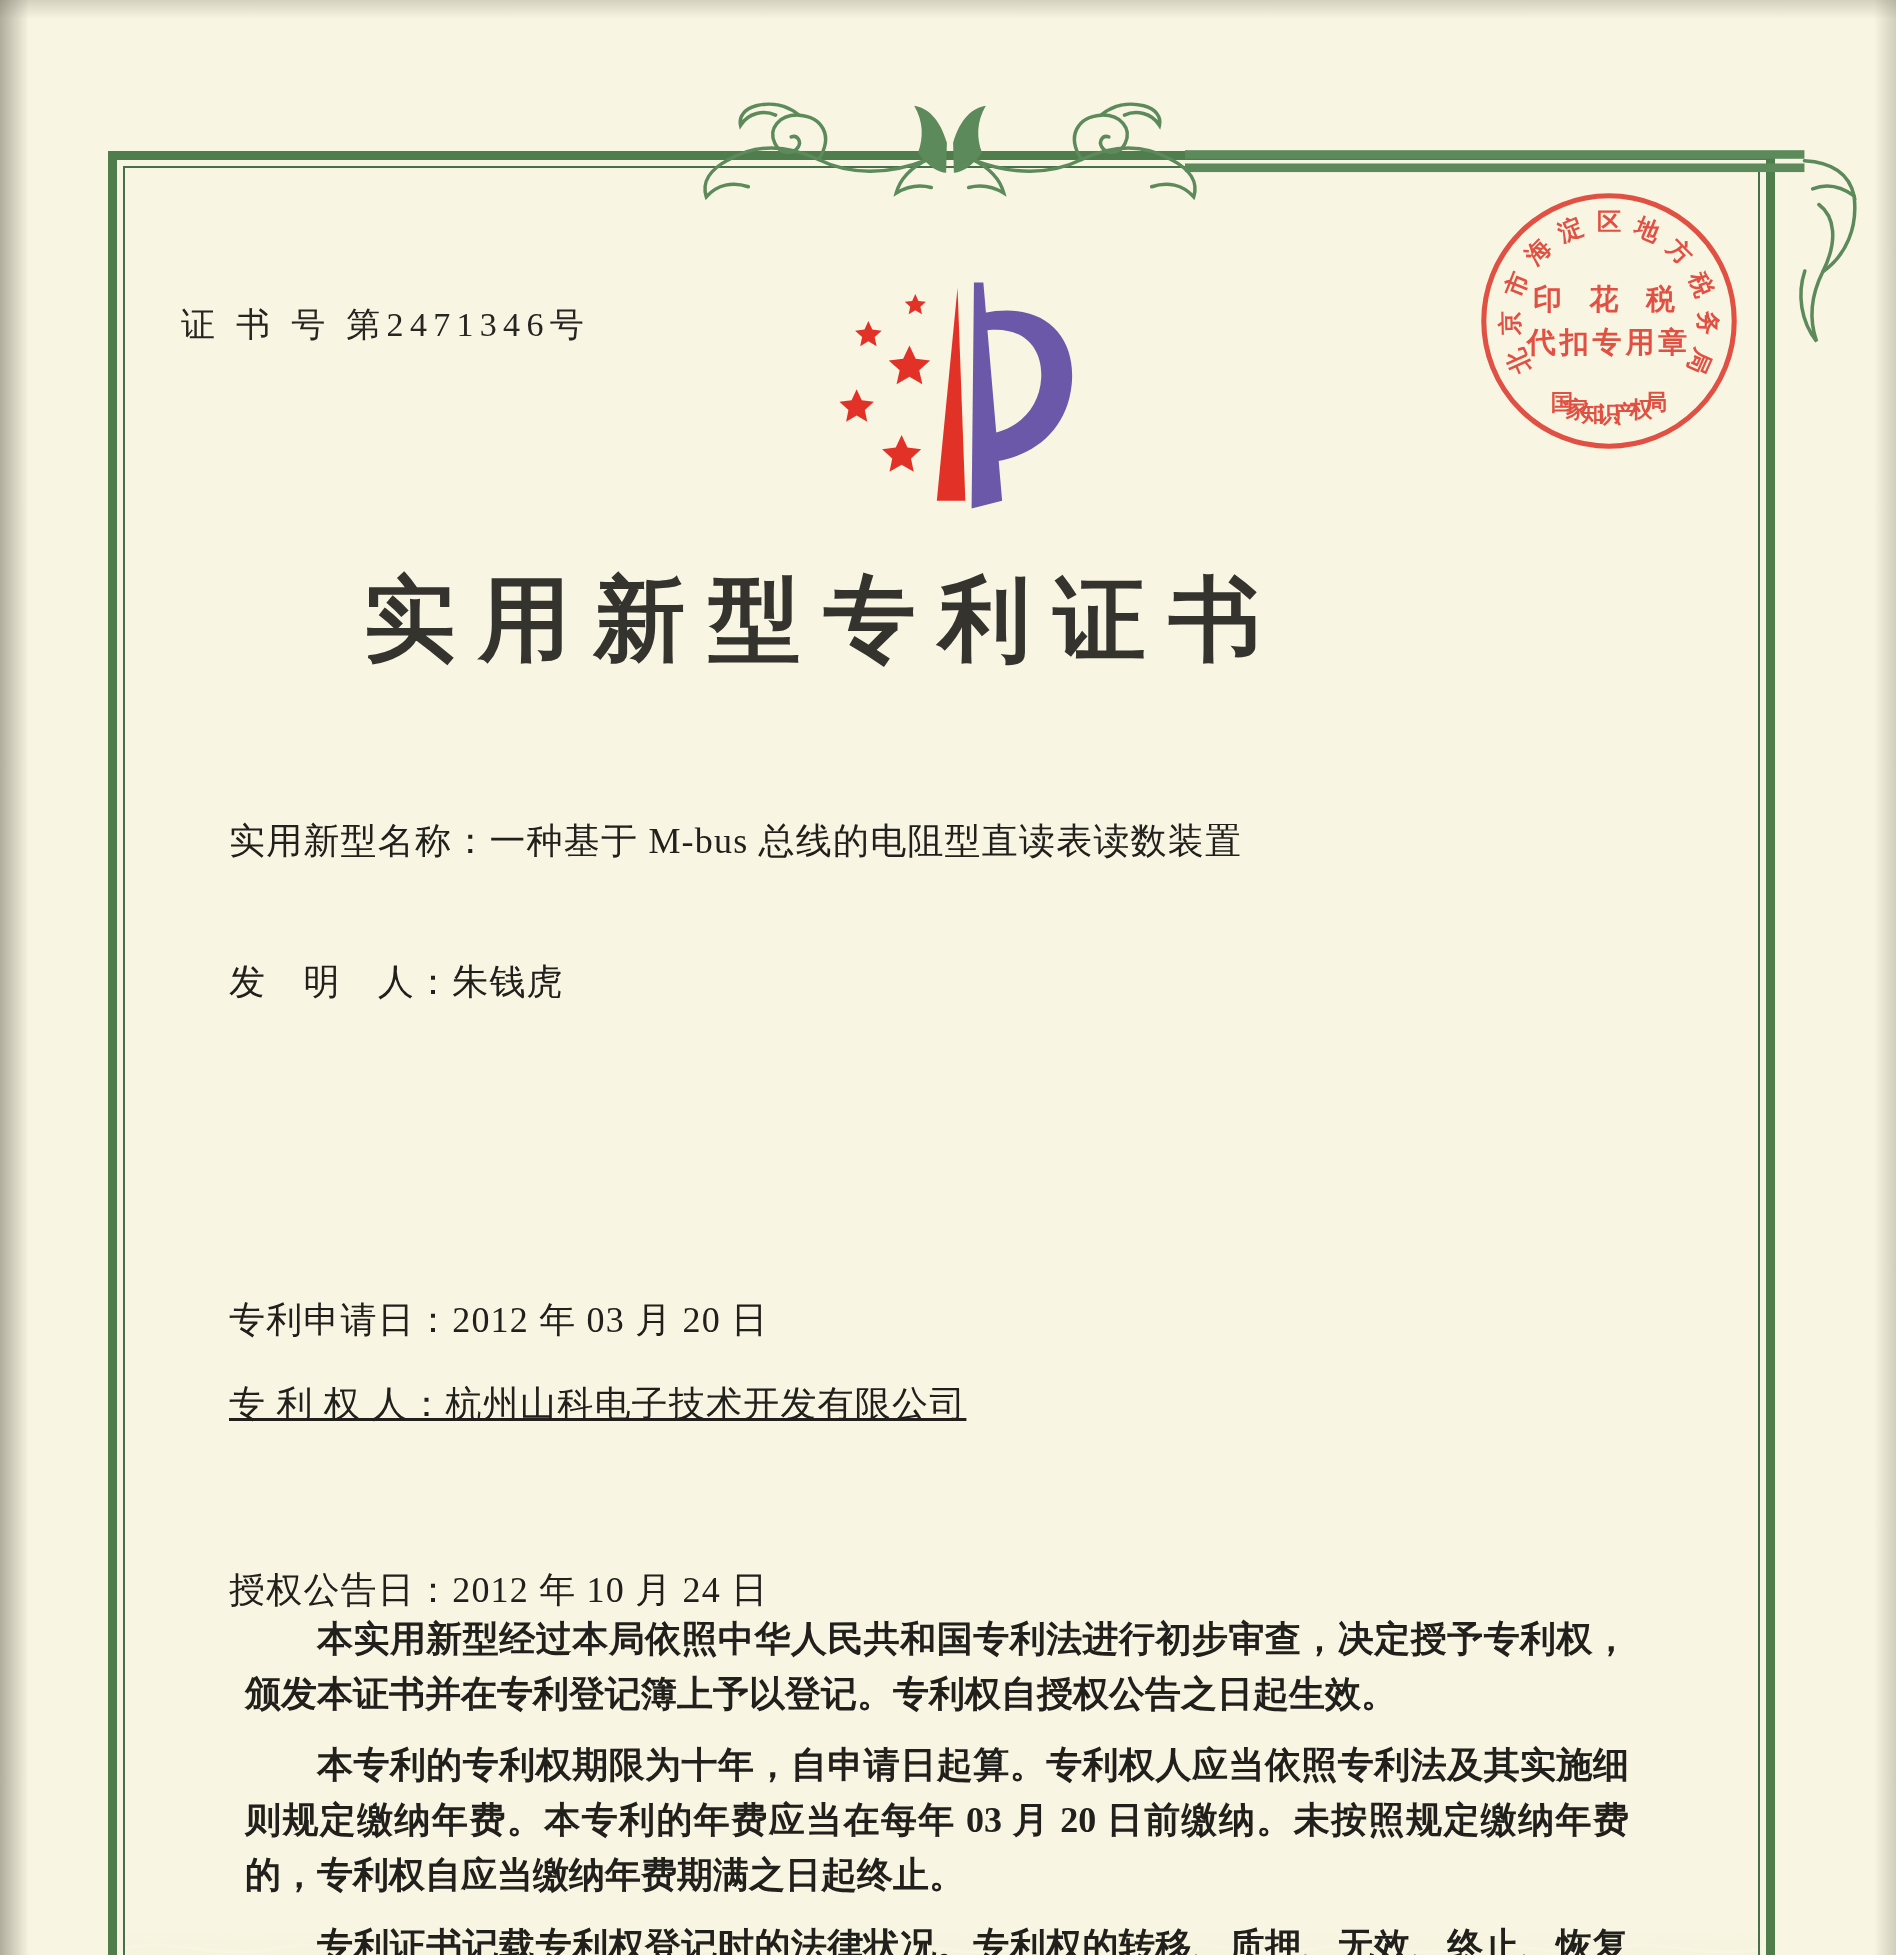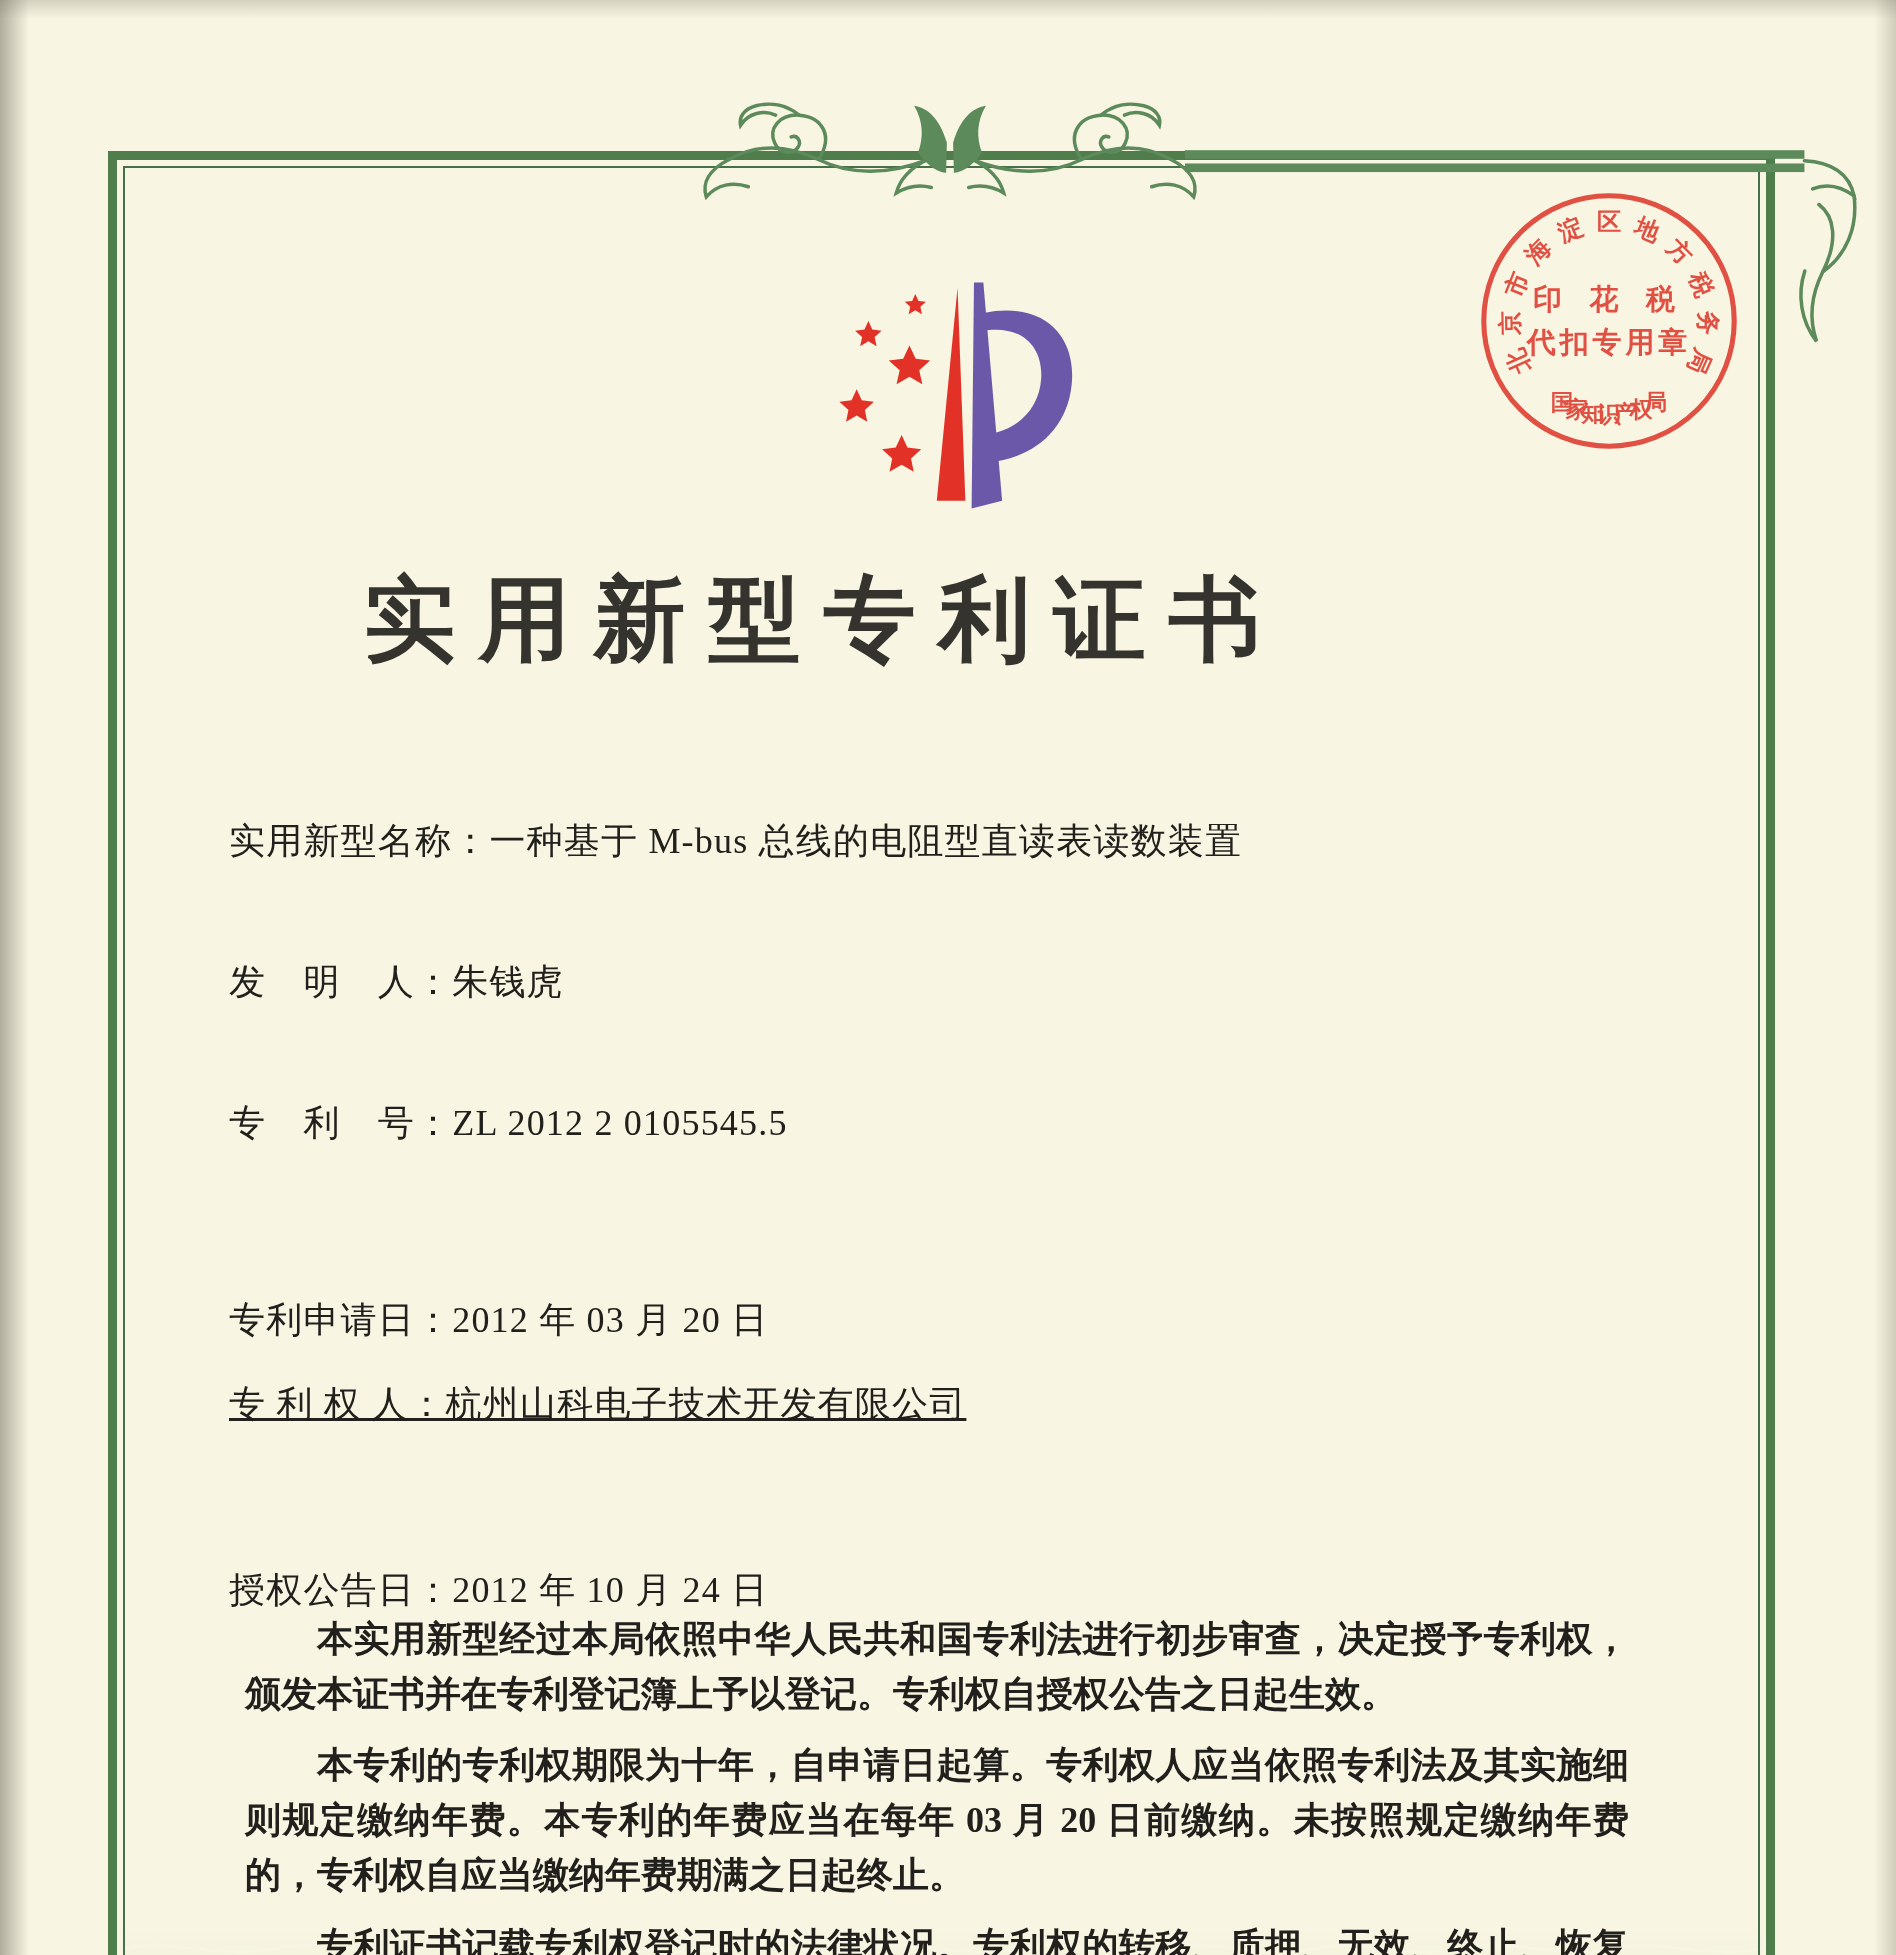--- a/index.html
+++ b/index.html
@@ -82,26 +82,26 @@
       <path d="M150,315 l13,28 31,4 -23,21 6,30 -27,-16 -27,16 6,-30 -23,-21 31,-4 Z"></path>
       <path d="M265,432 l15,32 35,4 -26,24 7,34 -31,-18 -31,18 7,-34 -26,-24 35,-4 Z"></path>
       <polygon points="408,55 355,600 428,600"></polygon>
     </g>
     <g fill="#6c58a9">
       <polygon points="450,42 444,620 522,600 474,42"></polygon>
       <path d="M474,120 C630,88 712,180 700,302 C688,424 596,492 486,502 L482,430 C566,420 618,360 622,286 C626,200 566,148 470,166 Z"></path>
     </g>
   </svg>
 
+  <div class="txt cert-no">证 书 号 第2471346号</div>
 
   <div class="txt title">实用新型专利证书</div>
 
   <div class="txt field" style="top:958px;">发　明　人：朱钱虎</div>
   <div class="txt field" style="top:817px;">实用新型名称：一种基于 M-bus 总线的电阻型直读表读数装置</div>
-  <div class="txt field" style="top:1099px;">专　利　号：ZL 2012 2 0105545.5</div>
   <div class="txt field" style="top:1296px;">专利申请日：2012 年 03 月 20 日</div>
   <div class="txt field" style="top:1380px;text-decoration:underline;">专 利 权 人：杭州山科电子技术开发有限公司</div>
   <div class="txt field" style="top:1521px;margin-top:45px;">授权公告日：2012 年 10 月 24 日</div>
 
   <div class="paras">
     <p>本实用新型经过本局依照中华人民共和国专利法进行初步审查，决定授予专利权，颁发本证书并在专利登记簿上予以登记。专利权自授权公告之日起生效。</p>
     <p>本专利的专利权期限为十年，自申请日起算。专利权人应当依照专利法及其实施细则规定缴纳年费。本专利的年费应当在每年 03 月 20 日前缴纳。未按照规定缴纳年费的，专利权自应当缴纳年费期满之日起终止。</p>
     <p>专利证书记载专利权登记时的法律状况。专利权的转移、质押、无效、终止、恢复和专利权人的姓名或名称、国籍、地址变更等事项记载在专利登记簿上。</p>
   </div>
 

